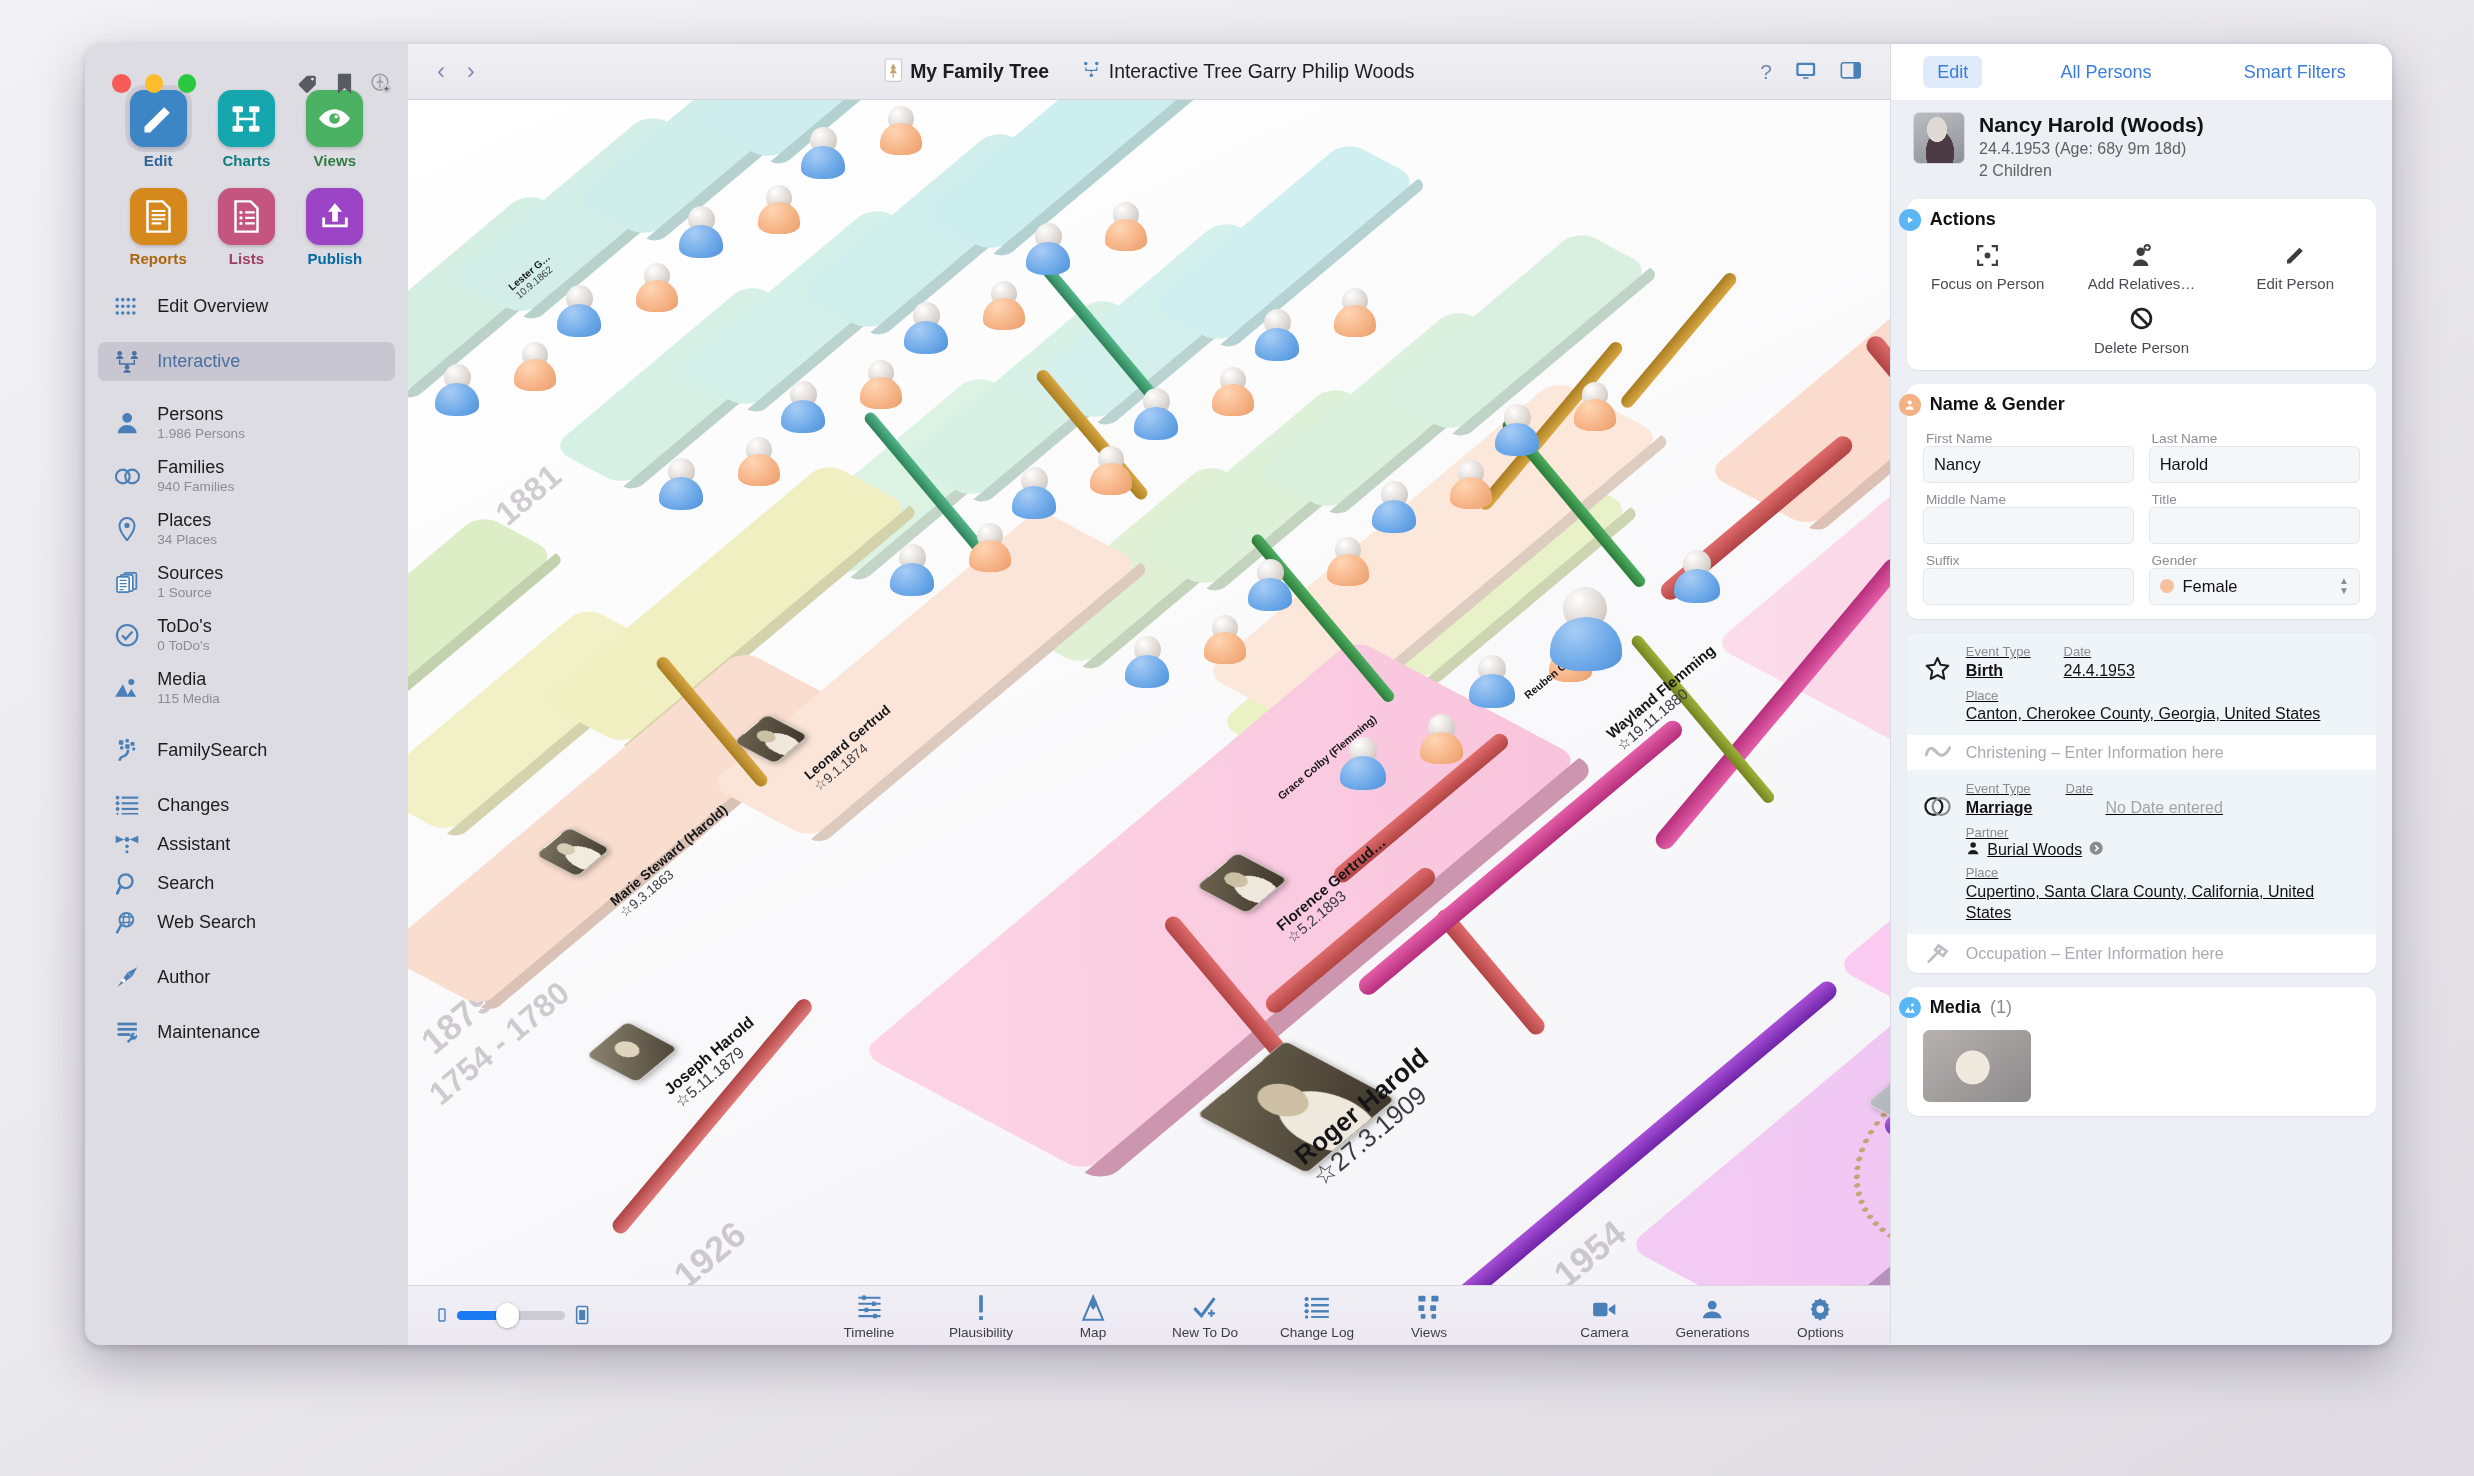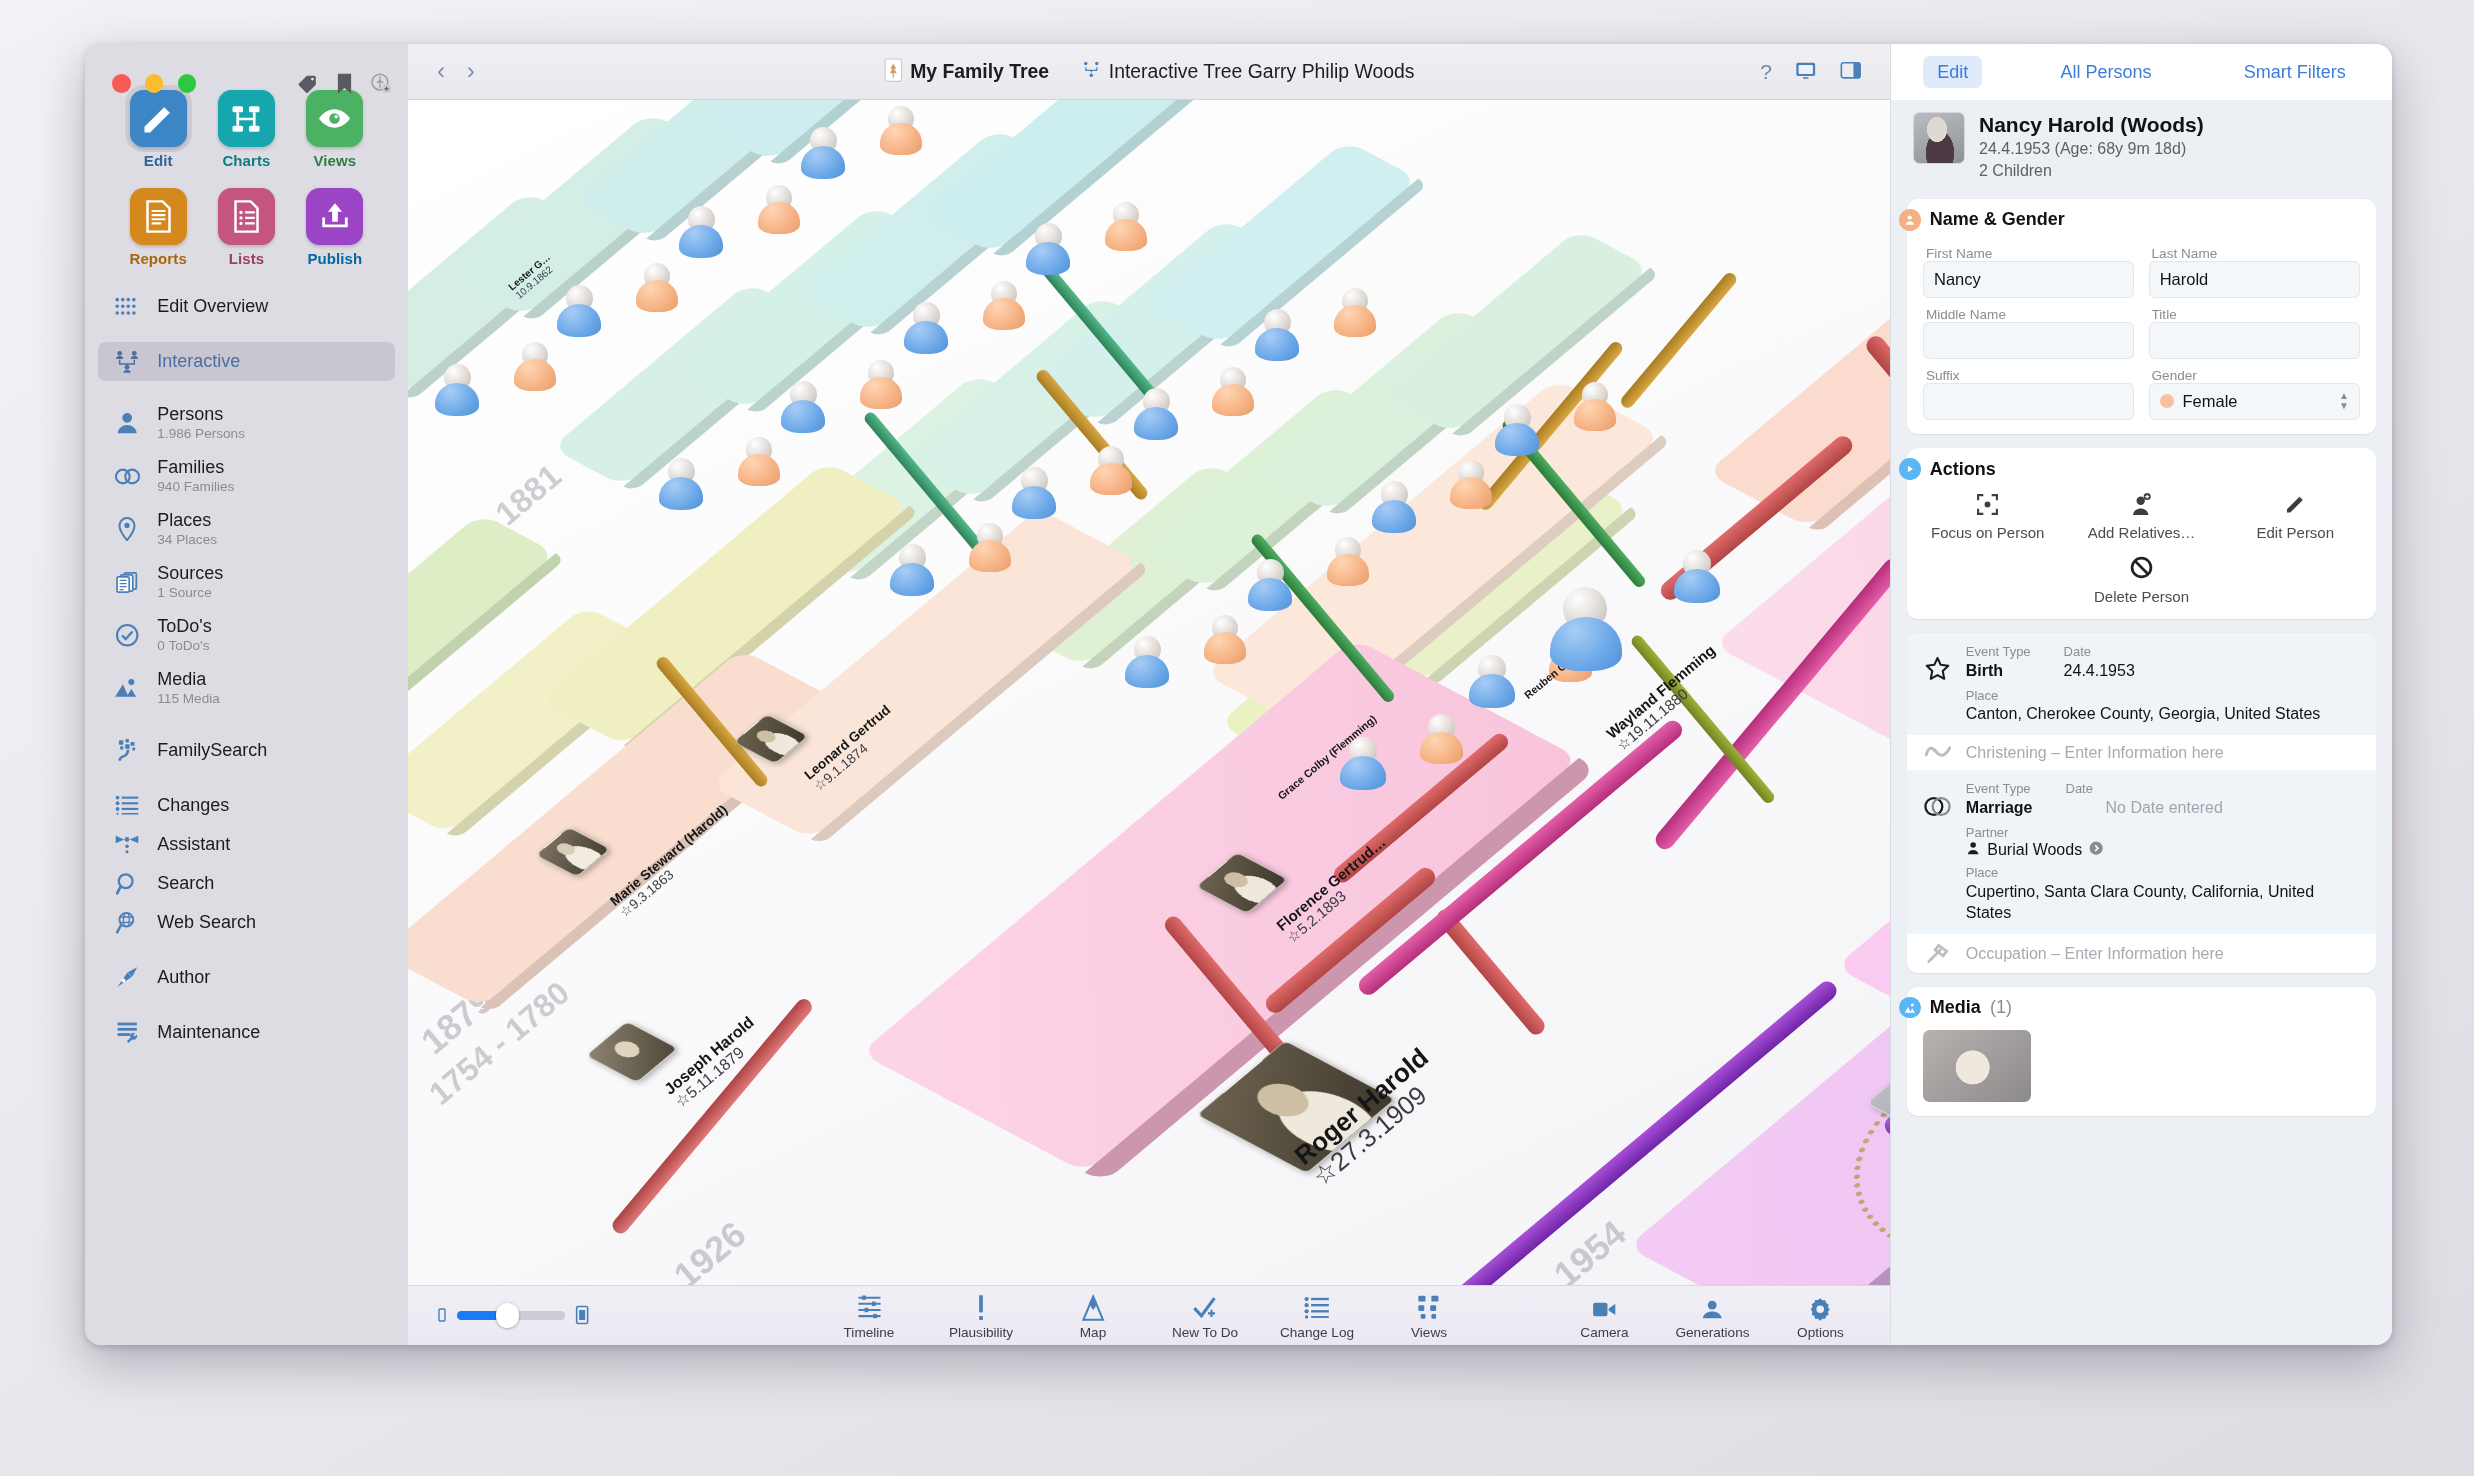--- a/index.html
+++ b/index.html
@@ -144,21 +144,21 @@
   .form { padding:2.9px 16px 14.3px 16px; display:grid; grid-template-columns:1fr 1fr; column-gap:14.3px; row-gap:4.3px; }
   .fld-lab { font-size:13.6px; color:#8c8c94; padding-left:2.9px; margin-top:4.3px; }
   .fld { height:37px; border-radius:5.7px; background:#f4f7fa; border:0.7px solid #e2e7ed;
          display:flex; align-items:center; padding:0 10px; font-size:16.5px; color:#121214; }
   .fld.sel-ctl { justify-content:space-between; }
   .sel-left { display:flex; align-items:center; gap:8.6px; }
   .dot-f { width:14.3px; height:14.3px; border-radius:50%; background:#f9c0a0; }
   .steppers { display:flex; flex-direction:column; gap:2.2px; color:#8b8b93; font-size:10px; line-height:.8; }
 
   .ev-row { display:flex; gap:11.5px; padding:10px 14.3px; align-items:flex-start; }
-  .ev-row.alt { background:#eff4f9; }
+  .ev-row.alt { background:#eff4f9;text-decoration:underline; }
   .ev-ic { width:33px; flex:0 0 33px; display:flex; align-items:center; justify-content:center; padding-top:13px; }
   .ev-body { flex:1 1 auto; min-width:0; }
   .ev-grid { display:flex; gap:33px; }
   .ev-k { font-size:13px; color:#8c8c94; line-height:1.35; }
   .ev-v { font-size:16px; color:#121214; line-height:1.3; }
   .ev-v.b { font-weight:700; }
   .ev-v.muted { color:#a3a3ab;margin-left:40px; }
   .ev-blk { margin-top:5px; }
   .ev-empty { font-size:16px; color:#a9a9b1; padding-top:1.4px; }
   .ev-row.empty { align-items:center; padding:8px 14.3px; }
@@ -1072,67 +1072,20 @@
 
     <div class="insp-scroll">
 
       <div class="person-head">
         <span class="pav ph-mod"></span>
         <span>
           <div class="ph-name">Nancy Harold (Woods)</div>
           <div class="ph-sub">24.4.1953 (Age: 68y 9m 18d)</div>
           <div class="ph-sub">2 Children</div>
         </span>
-      </div>
-
-      <div class="card">
-        <div class="card-head">
-          <span class="card-badge" style="background:#f4b183">
-            <svg width="11.5" height="11.5" viewBox="0 0 14 14">
-                <circle cx="7" cy="4.4" r="2.6" fill="#fff"></circle>
-                <path d="M1.9 13c.4-2.6 2.5-4.1 5.1-4.1s4.7 1.5 5.1 4.1z" fill="#fff"></path>
-              </svg>
-          </span>
-          <span class="card-title">Name &amp; Gender</span>
-        </div>
-        <div class="form">
-          <div>
-            <div class="fld-lab">First Name</div>
-            <div class="fld">Nancy</div>
-          </div>
-          <div>
-            <div class="fld-lab">Last Name</div>
-            <div class="fld">Harold</div>
-          </div>
-          <div>
-            <div class="fld-lab">Middle Name</div>
-            <div class="fld"></div>
-          </div>
-          <div>
-            <div class="fld-lab">Title</div>
-            <div class="fld"></div>
-          </div>
-          <div>
-            <div class="fld-lab">Suffix</div>
-            <div class="fld"></div>
-          </div>
-          <div>
-            <div class="fld-lab">Gender</div>
-            <div class="fld sel-ctl">
-              <span class="sel-left">
-                <span class="dot-f"></span>
-                <span>Female</span>
-              </span>
-              <span class="steppers">
-                  <span>▲</span>
-                  <span>▼</span>
-                </span>
-            </div>
-          </div>
-        </div>
       </div>
 
       <div class="card">
         <div class="card-head">
           <span class="card-badge" style="background:#5bb6f5">
             <svg width="10" height="10" viewBox="0 0 12 12">
                 <path d="M3.5 2 9.5 6 3.5 10z" fill="#fff"></path>
               </svg>
           </span>
           <span class="card-title">Actions</span>
@@ -1177,20 +1130,67 @@
                     <circle cx="11" cy="11" r="9" fill="none" stroke="#232326" stroke-width="2.6"></circle>
                     <path d="M4.6 4.6 17.4 17.4" stroke="#232326" stroke-width="2.6"></path>
                   </svg>
               </span>
               <span class="alab">Delete Person</span>
             </span>
           </div>
         </div>
       </div>
 
+      <div class="card">
+        <div class="card-head">
+          <span class="card-badge" style="background:#f4b183">
+            <svg width="11.5" height="11.5" viewBox="0 0 14 14">
+                <circle cx="7" cy="4.4" r="2.6" fill="#fff"></circle>
+                <path d="M1.9 13c.4-2.6 2.5-4.1 5.1-4.1s4.7 1.5 5.1 4.1z" fill="#fff"></path>
+              </svg>
+          </span>
+          <span class="card-title">Name &amp; Gender</span>
+        </div>
+        <div class="form">
+          <div>
+            <div class="fld-lab">First Name</div>
+            <div class="fld">Nancy</div>
+          </div>
+          <div>
+            <div class="fld-lab">Last Name</div>
+            <div class="fld">Harold</div>
+          </div>
+          <div>
+            <div class="fld-lab">Middle Name</div>
+            <div class="fld"></div>
+          </div>
+          <div>
+            <div class="fld-lab">Title</div>
+            <div class="fld"></div>
+          </div>
+          <div>
+            <div class="fld-lab">Suffix</div>
+            <div class="fld"></div>
+          </div>
+          <div>
+            <div class="fld-lab">Gender</div>
+            <div class="fld sel-ctl">
+              <span class="sel-left">
+                <span class="dot-f"></span>
+                <span>Female</span>
+              </span>
+              <span class="steppers">
+                  <span>▲</span>
+                  <span>▼</span>
+                </span>
+            </div>
+          </div>
+        </div>
+      </div>
+
       <div class="card" style="overflow:hidden">
 
         <div class="ev-row alt">
           <span class="ev-ic">
             <svg width="27" height="27" viewBox="0 0 22 22">
                 <path d="M11 1.6 13.6 7.2 19.8 8 15.3 12.3 16.5 18.6 11 15.6 5.5 18.6 6.7 12.3 2.2 8l6.2-.8z" fill="none" stroke="#1b1b1e" stroke-width="1.7" stroke-linejoin="round"></path>
               </svg>
           </span>
           <span class="ev-body">
             <span class="ev-grid">

